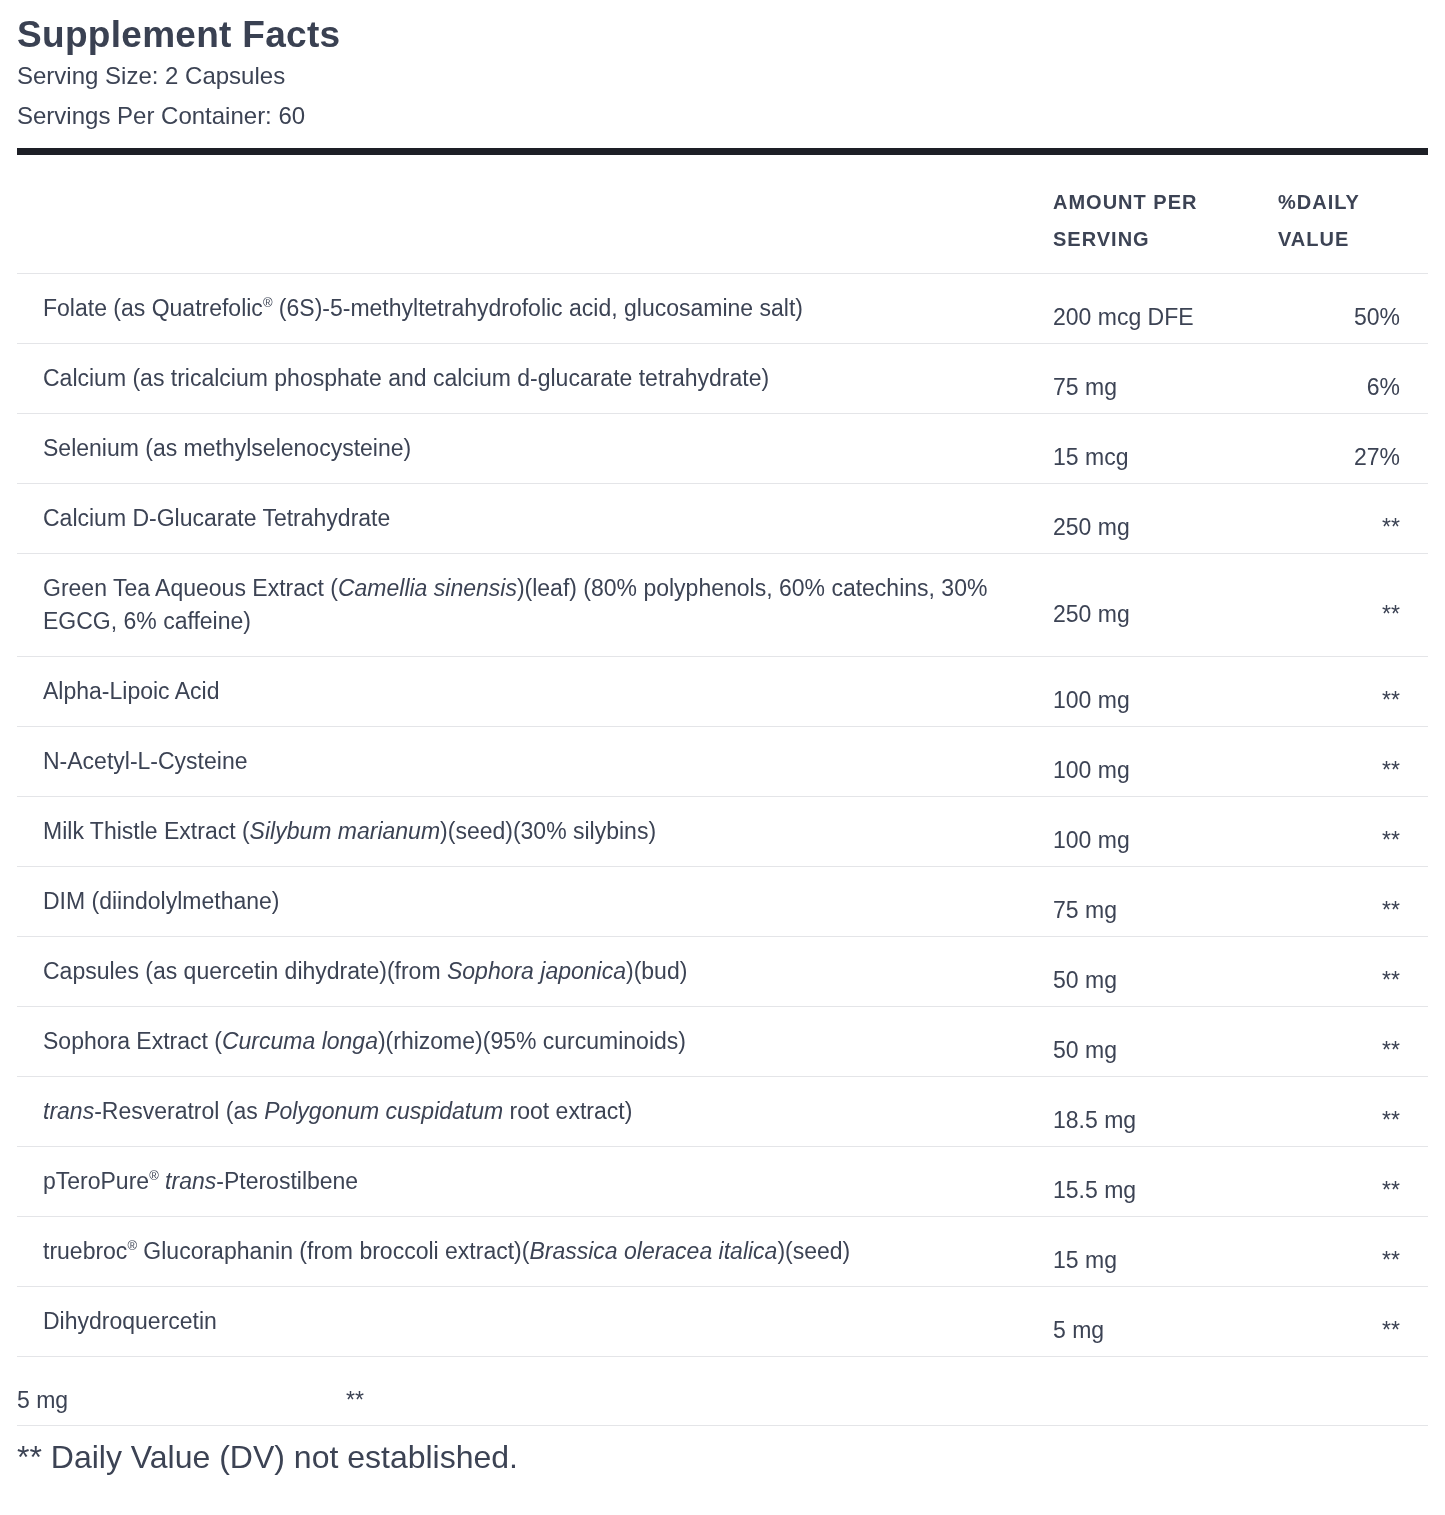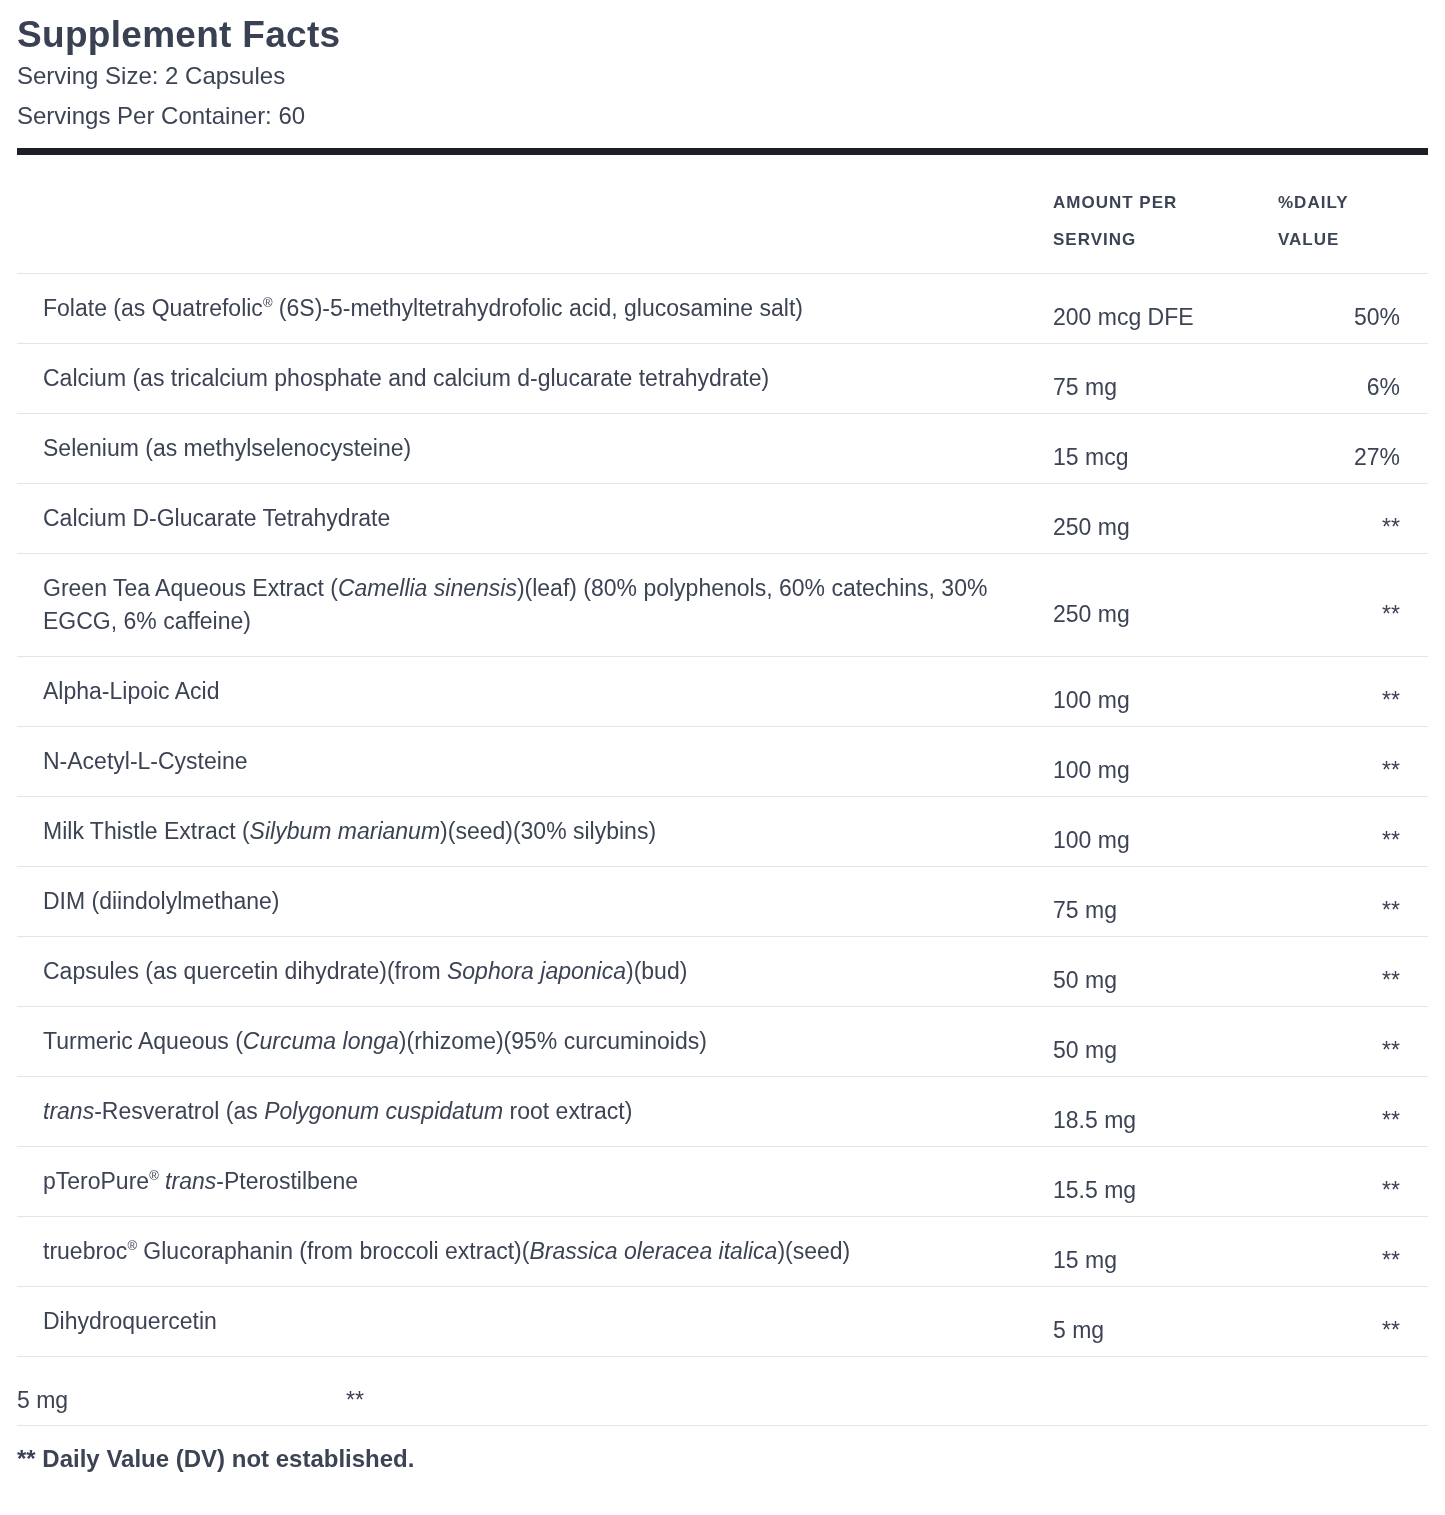--- a/index.html
+++ b/index.html
@@ -32,21 +32,21 @@
     background: #1d1f26;
     margin-top: 12px;
   }
   .header-row {
     display: flex;
     height: 118px;
     padding-top: 29px;
   }
   .header-spacer { flex: 1; }
   .col-header {
-    font-size: 17px;
+    font-size: 20px;
     font-weight: 700;
     line-height: 37px;
     letter-spacing: 1px;
     white-space: pre-line;
     text-align: left;
   }
   .amount-header { width: 200px; }
   .dv-header { width: 175px; padding-left: 25px; }
   .table-body .row {
     display: flex;
@@ -77,23 +77,22 @@
     white-space: nowrap;
   }
   .cell.name em { font-style: italic; }
   .cell.name sup {
     font-size: 13px;
     vertical-align: super;
     line-height: 0;
   }
   .footnote {
     border-top: 1px solid #e4e5e8;
-    padding-top: 19px;
-    font-size: 24px;
-    font-weight: bold;
+    padding-top: 13px;
+    font-size: 32px;
   }
 </style>
 </head>
 <body>
 
 <div class="page">
 
   <h1 class="title">Supplement Facts</h1>
 
   <div class="serving-info">
@@ -156,21 +155,21 @@
         <div class="cell name"><span>DIM (diindolylmethane)</span></div>
         <div class="cell amount">75 mg</div>
         <div class="cell dv">**</div>
       </div>
       <div class="row">
         <div class="cell name"><span>Capsules (as quercetin dihydrate)(from </span><em>Sophora japonica</em><span>)(bud)</span></div>
         <div class="cell amount">50 mg</div>
         <div class="cell dv">**</div>
       </div>
       <div class="row">
-        <div class="cell name"><span>Turmeric Aqueous (</span><em>Curcuma longa</em><span>)(rhizome)(95% curcuminoids)</span></div>
+        <div class="cell name"><span>Sophora Extract (</span><em>Curcuma longa</em><span>)(rhizome)(95% curcuminoids)</span></div>
         <div class="cell amount">50 mg</div>
         <div class="cell dv">**</div>
       </div>
       <div class="row">
         <div class="cell name"><em>trans</em><span>-Resveratrol (as </span><em>Polygonum cuspidatum</em><span> root extract)</span></div>
         <div class="cell amount">18.5 mg</div>
         <div class="cell dv">**</div>
       </div>
       <div class="row">
         <div class="cell name"><span>pTeroPure</span><sup>®</sup><span> </span><em>trans</em><span>-Pterostilbene</span></div>

